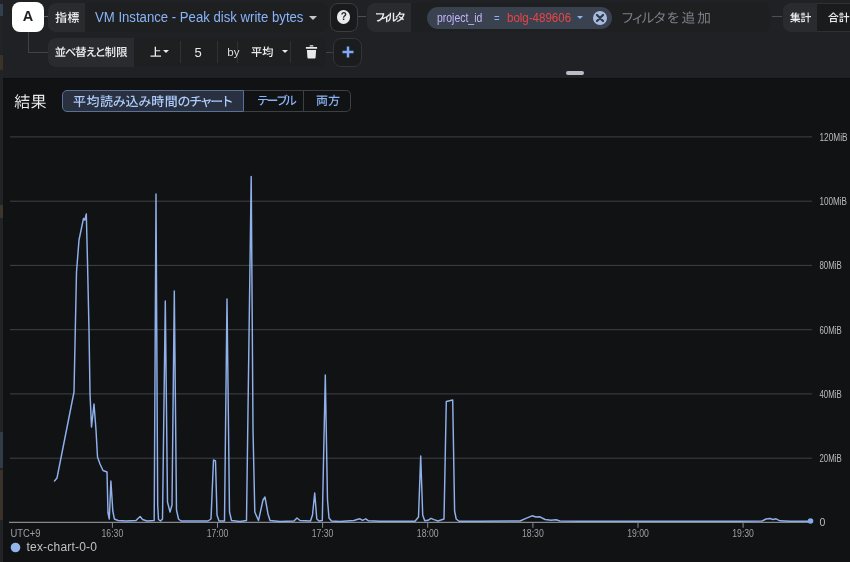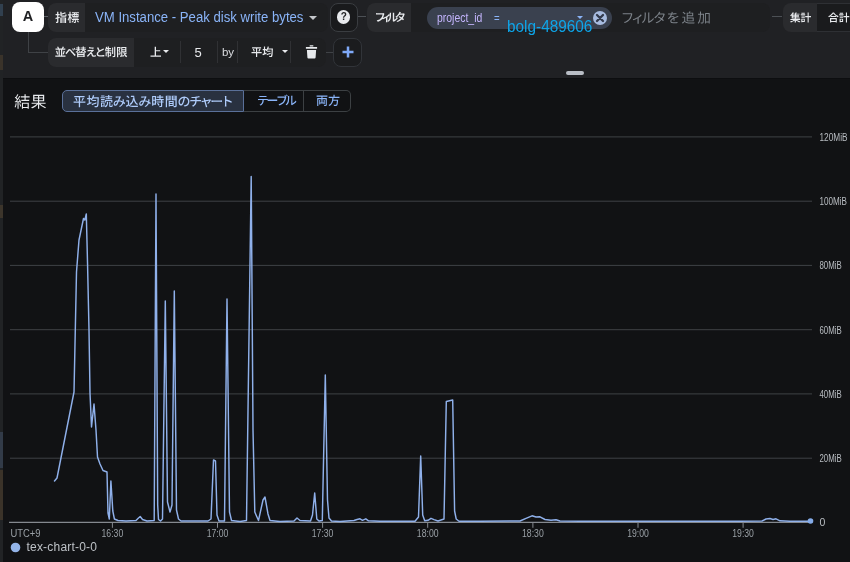--- a/index.html
+++ b/index.html
@@ -25,39 +25,39 @@
 <div class="abs" style="left:329.8px;top:3px;width:28.5px;height:29px;background:#191a1c;border:1px solid #3a3d41;border-radius:8px"></div>
 <div class="abs" style="left:337.3px;top:10.4px;width:13.2px;height:13.2px;background:#e8eaed;border-radius:50%;color:#202124;font-size:10px;font-weight:bold;line-height:13.4px;text-align:center">?</div>
 <div class="abs" style="left:358.3px;top:16.3px;width:8px;height:1px;background:#4c5055"></div>
 
 <div class="abs" style="left:367px;top:3px;width:403px;height:29px;background:#1e1f21;border-radius:8px"></div>
 <div class="abs" style="left:367px;top:3px;width:43.5px;height:29px;background:#2a2b2e;border-radius:8px 0 0 8px"></div>
 
 <div class="abs" style="left:426.5px;top:6.5px;width:185.5px;height:22px;background:#3a414f;border-radius:11px"></div>
 <div class="abs" style="left:437px;top:6.5px;height:22px;line-height:22px;color:#c4b5fd;font-size:12px;white-space:nowrap"><span class="sx" style="transform:scaleX(0.87)">project_id</span></div>
 <div class="abs" style="left:493.5px;top:6.5px;height:22px;line-height:22px;color:#8ab4f8;font-size:12px"><span class="sx" style="transform:scaleX(0.8)">=</span></div>
-<div class="abs" style="left:506.5px;top:16px;height:22px;line-height:22px;color:#0ea5e9;font-size:16px;white-space:nowrap"><span class="sx" style="transform:scaleX(0.96)">bolg-489606</span></div>
+<div class="abs" style="left:506.5px;top:7px;height:22px;line-height:22px;color:#ef4444;font-size:12px;white-space:nowrap"><span class="sx" style="transform:scaleX(0.96)">bolg-489606</span></div>
 <div class="abs" style="left:577px;top:15.8px;width:0;height:0;border-left:3.5px solid transparent;border-right:3.5px solid transparent;border-top:3.5px solid #8ab4f8"></div>
 <svg class="abs" style="left:592.5px;top:10.6px" width="14" height="14" viewBox="0 0 14 14">
     <circle cx="7" cy="7" r="7" fill="#a8bce0"></circle>
     <path d="M4 4 L10 10 M10 4 L4 10" stroke="#333b4d" stroke-width="2.3" stroke-linecap="round"></path>
   </svg>
 
 <div class="abs" style="left:783px;top:3px;width:34.2px;height:29px;background:#2a2b2e;border-radius:8px 0 0 8px"></div>
 <div class="abs" style="left:817.2px;top:3px;width:45px;height:29px;background:#1a1b1d;border-top:1px solid #2e3034;border-bottom:1px solid #2e3034"></div>
 
 <div class="abs" style="left:47.5px;top:37.5px;width:278px;height:29px;background:#1e1f21;border-radius:8px"></div>
 <div class="abs" style="left:47.5px;top:37.5px;width:86px;height:29px;background:#2a2b2e;border-radius:8px 0 0 8px"></div>
 <div class="abs" style="left:179.5px;top:41px;width:1px;height:22px;background:#303134"></div>
 <div class="abs" style="left:216.5px;top:41px;width:1px;height:22px;background:#303134"></div>
 <div class="abs" style="left:236.5px;top:41px;width:1px;height:22px;background:#303134"></div>
 <div class="abs" style="left:290px;top:41px;width:1px;height:22px;background:#303134"></div>
 <div class="abs" style="left:162.6px;top:50px;width:0;height:0;border-left:3.8px solid transparent;border-right:3.8px solid transparent;border-top:3.8px solid #e8eaed"></div>
 <div class="abs" style="left:179.5px;top:37.5px;width:37px;height:29px;line-height:29px;color:#e8eaed;font-size:13px;text-align:center">5</div>
-<div class="abs" style="left:216.5px;top:37.5px;width:23px;height:29px;line-height:29px;color:#dadce0;font-size:11.5px;text-align:center">by</div>
+<div class="abs" style="left:216.5px;top:37.5px;width:23px;height:29px;line-height:29px;color:#dadce0;font-size:11.5px;text-align:right">by</div>
 <div class="abs" style="left:281.6px;top:50px;width:0;height:0;border-left:3.8px solid transparent;border-right:3.8px solid transparent;border-top:3.8px solid #e8eaed"></div>
 <svg class="abs" style="left:305px;top:44.9px" width="13" height="14" viewBox="0 0 13 14">
     <path d="M4.7 0.3 h3.6 v1.2 h-3.6 z M0.9 2 h11.2 v1.7 h-11.2 z M1.9 5 h9.2 l-0.5 7.5 a1 1 0 0 1 -1 0.9 h-6.2 a1 1 0 0 1 -1 -0.9 z" fill="#e8eaed"></path>
   </svg>
 
 <div class="abs" style="left:333px;top:37.5px;width:29px;height:29px;background:#1b1c1e;border:1px solid #313439;border-radius:8px"></div>
 <svg class="abs" style="left:341.5px;top:46.4px" width="12" height="12" viewBox="0 0 12 12">
     <path d="M6 0.5 V11.5 M0.5 6 H11.5" stroke="#7fa9f8" stroke-width="2.5"></path>
   </svg>
 

